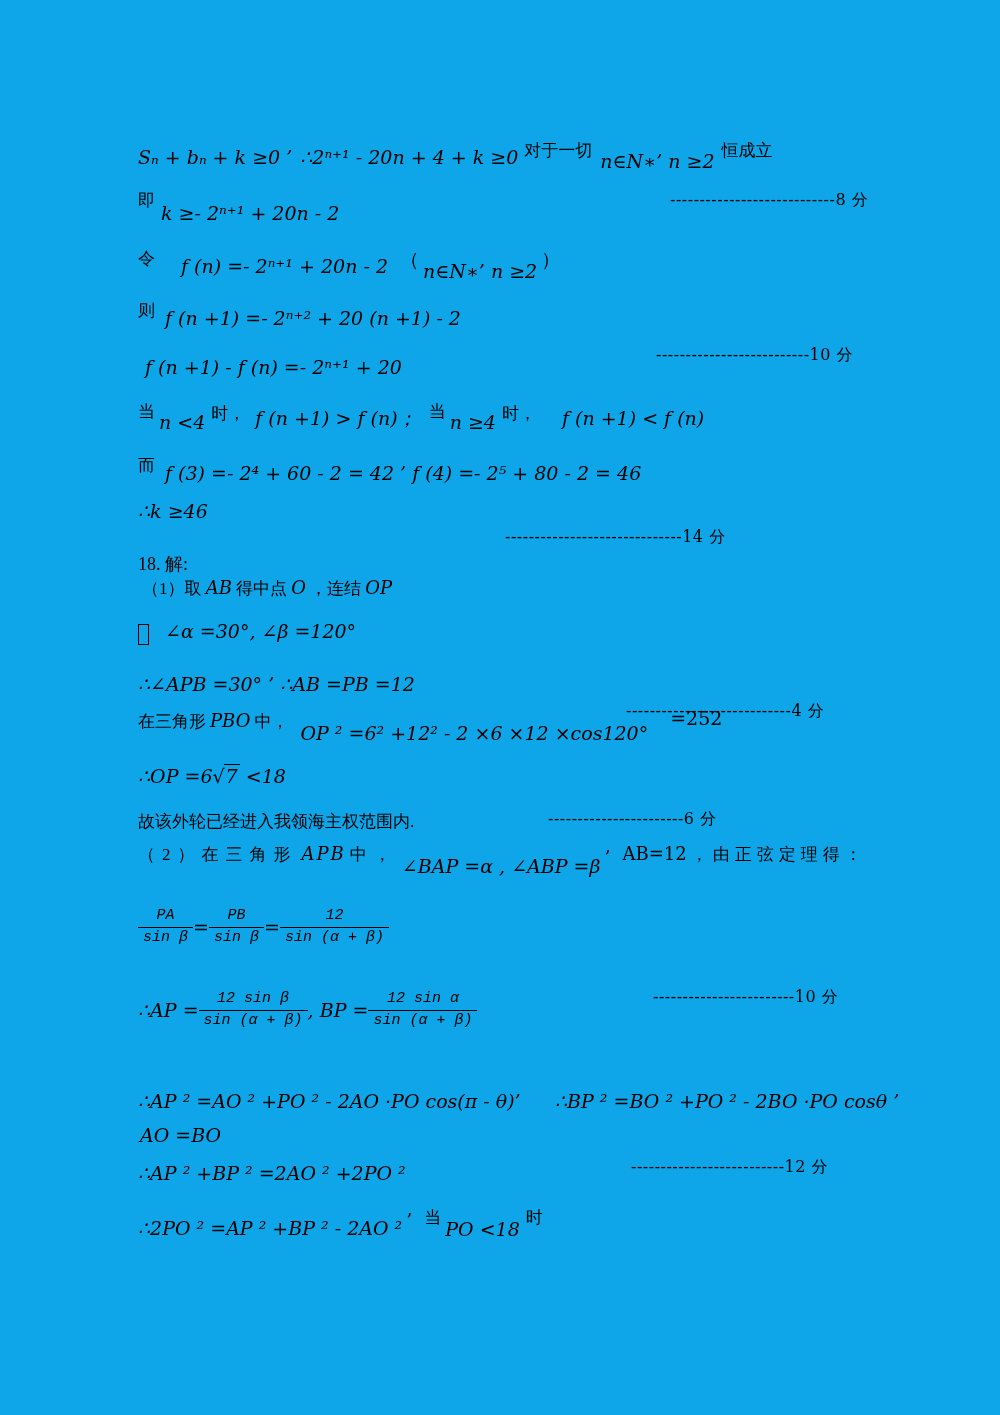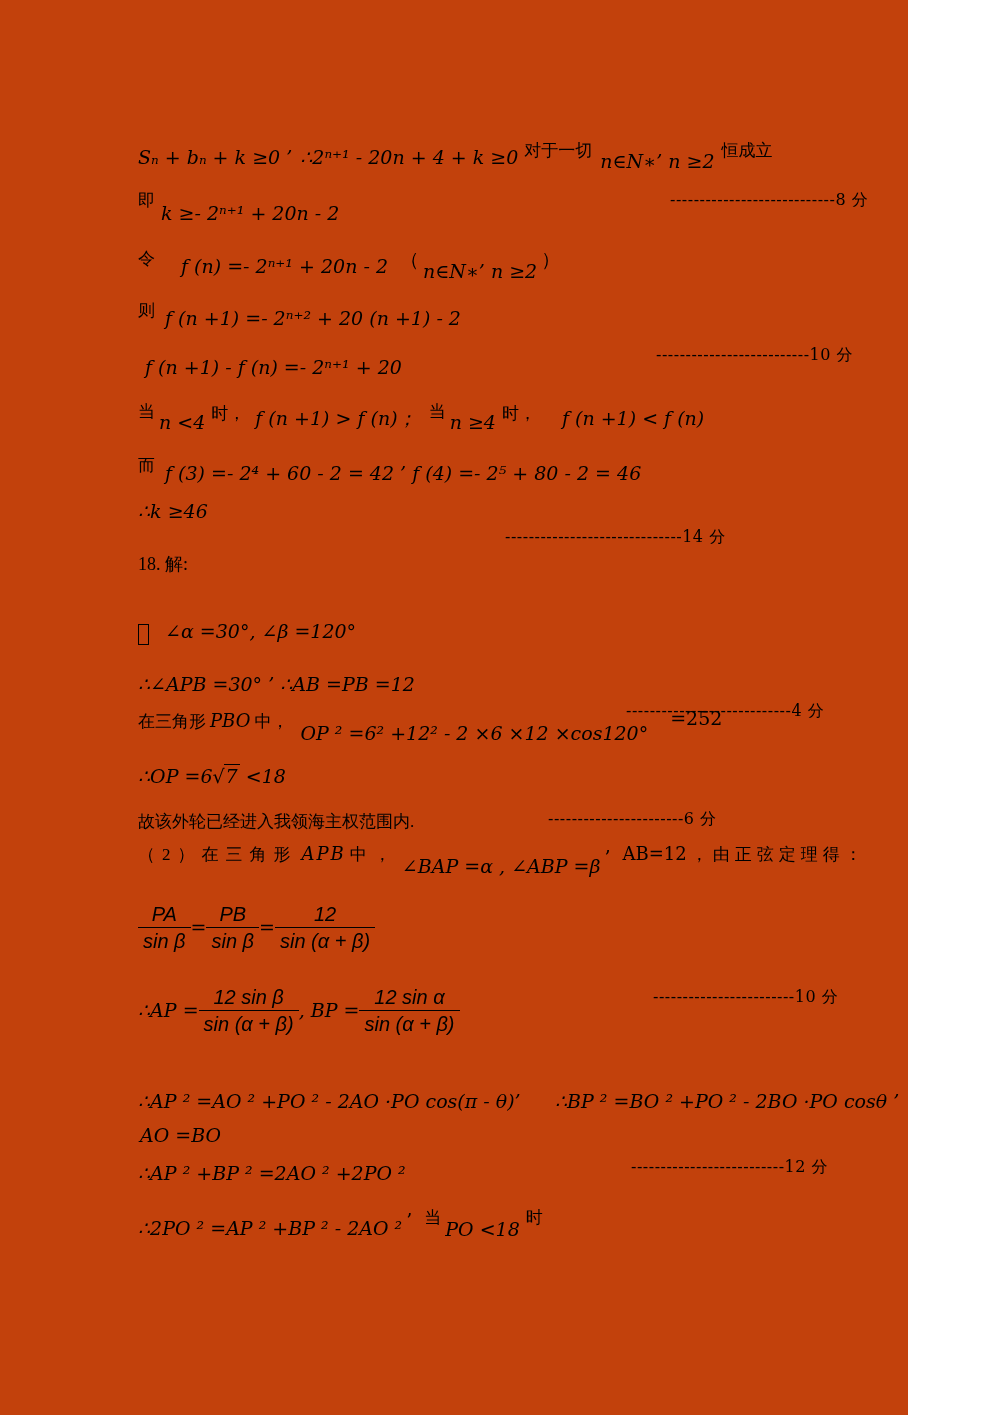--- a/index.html
+++ b/index.html
@@ -1,24 +1,24 @@
 <!DOCTYPE html>
 <html><head>
 <meta charset="utf-8">
 <style>
   html,body{margin:0;padding:0;background:#fff;}
   body{width:1000px;height:1415px;position:relative;overflow:hidden;}
-  .page{position:absolute;left:0;top:0;width:908px;height:1415px;background:#c2410c;color:#000;}
+  .page{position:absolute;left:0;top:0;width:1000px;height:1415px;background:#0ea5e9;color:#000;}
   .ln{position:absolute;white-space:nowrap;color:#000;}
   .cn{font-family:"Liberation Serif",serif;font-size:17px;color:#000;}
   .m{font-family:"DejaVu Serif",serif;font-style:italic;font-size:19px;color:#000;}
   .mu{font-family:"DejaVu Serif",serif;font-style:normal;font-size:19px;color:#000;}
   .sep{position:absolute;font-family:"DejaVu Serif",serif;font-size:16px;letter-spacing:0.5px;color:#000;white-space:nowrap;}
   .r{position:relative;display:inline-block;}
-  .frac{display:inline-block;vertical-align:middle;text-align:center;font-family:Liberation Sans, sans-serif;font-style:italic;font-size:20px;}
+  .frac{display:inline-block;vertical-align:middle;text-align:center;font-family:Liberation Mono, monospace;font-style:italic;font-size:15px;}
   .num{display:block;padding:0 5px 2px;line-height:1.1;}
   .den{display:block;border-top:1.3px solid #000;padding:2px 5px 0;line-height:1.1;}
   .box{display:inline-block;width:9px;height:19px;border:1.3px solid #000;vertical-align:middle;margin-right:12px;}
   .radic{border-top:1.7px solid #000;margin-left:-1px;padding:0 2px;}
   .flexln{display:flex;align-items:center;}
   .ws17a{letter-spacing:7px;}
   .ws17b{letter-spacing:5px;}
 </style>
 </head>
 <body>
@@ -76,20 +76,28 @@
   <div class="ln" style="left:138px;top:500px">
     <span class="m">∴k ≥46</span>
   </div>
 
   <div class="sep" style="left:505px;top:527px">------------------------------14 分</div>
 
   <div class="ln" style="left:138px;top:552px">
     <span class="cn" style="font-size:18px">18. 解:</span>
   </div>
 
+  <div class="ln" style="left:142px;top:577px">
+    <span class="cn">（1）取 </span>
+    <span class="m" style="font-size:18px">AB</span>
+    <span class="cn"> 得中点 </span>
+    <span class="m" style="font-size:18px">O</span>
+    <span class="cn">，连结 </span>
+    <span class="m" style="font-size:18px">OP</span>
+  </div>
 
   <div class="ln" style="left:138px;top:618px">
     <span class="box r" style="top:2px"></span>
     <span class="m r" style="top:2px">∠α =30°, ∠β =120°</span>
   </div>
 
   <div class="ln" style="left:138px;top:673px">
     <span class="m">∴∠APB =30° ’  ∴AB =PB =12</span>
   </div>
 

